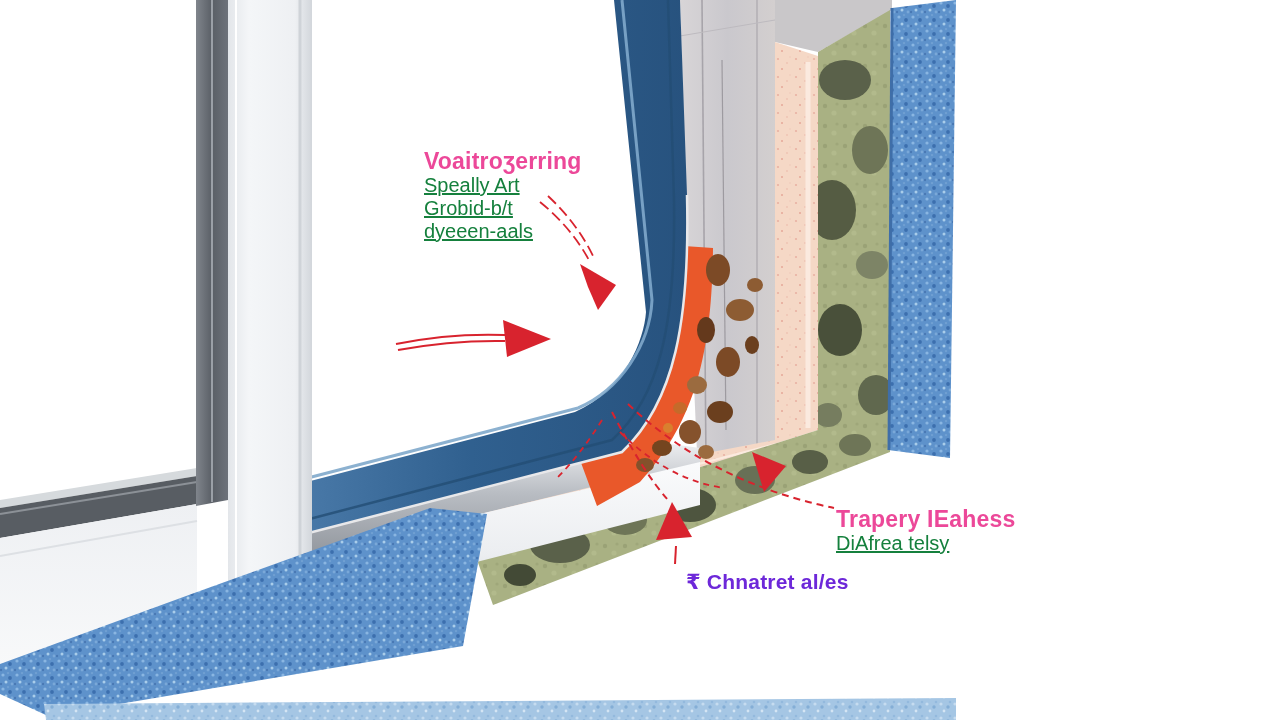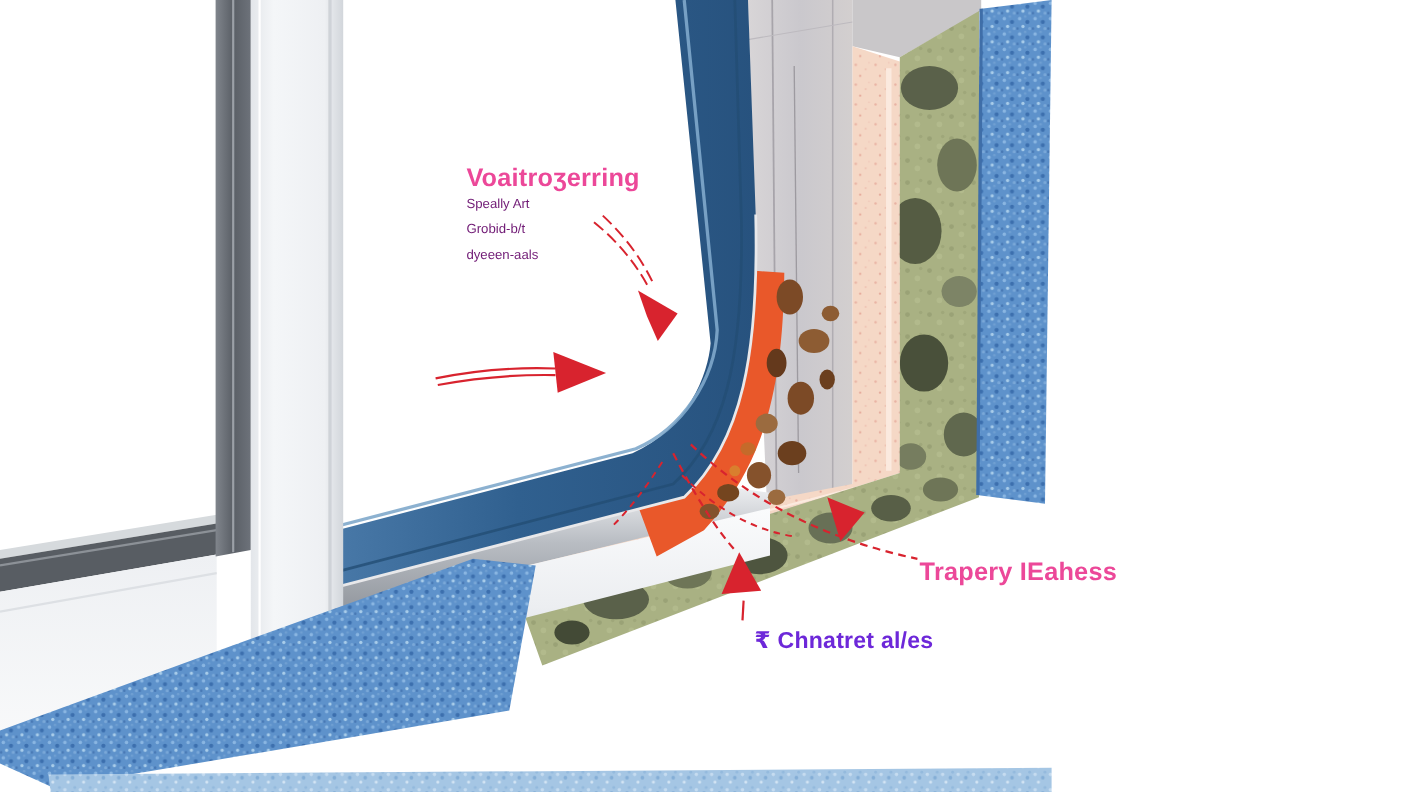--- a/index.html
+++ b/index.html
@@ -1,21 +1,21 @@
 <!DOCTYPE html>
 <html><head>
 <meta charset="utf-8">
 <style>
   html,body{margin:0;padding:0;background:#fff;}
   #stage{position:relative;width:1280px;height:720px;overflow:hidden;background:#ffffff;
          font-family:"Liberation Sans","DejaVu Sans",sans-serif;}
   #drawing{position:absolute;left:0;top:0;}
   .label{position:absolute;z-index:5;}
   .label .title{font-weight:bold;font-size:23px;color:#ec4899;letter-spacing:.2px;line-height:26px;}
-  .label .sub{font-size:12px;color:#701a75;line-height:23px;}
+  .label .sub{font-size:20px;color:#15803d;line-height:23px;text-decoration:underline;}
   .label.single{font-size:21px;color:#6d28d9;font-weight:bold;letter-spacing:.2px;}
 </style>
 </head>
 <body>
 
 <div id="stage">
 
   <svg id="drawing" width="1280" height="720" viewBox="0 0 1280 720">
     <defs>
       <linearGradient id="gConcrete" x1="0" y1="0" x2="1" y2="0">
@@ -211,19 +211,20 @@
   <div class="label" style="left:424px;top:148px;">
     <div class="title">Voaitroʒerring</div>
     <div class="sub">Speally Art</div>
     <div class="sub">Grobid-b/t</div>
     <div class="sub">dyeeen-aals</div>
   </div>
 
 
   <div class="label" style="left:836px;top:506px;">
     <div class="title">Trapery IEahess</div>
+    <div class="sub">DiAfrea telsy</div>
   </div>
 
   <div class="label single" style="left:686px;top:570px;">
     <span>₹ Chnatret al/es</span>
   </div>
 
 </div>
 
 </body></html>

